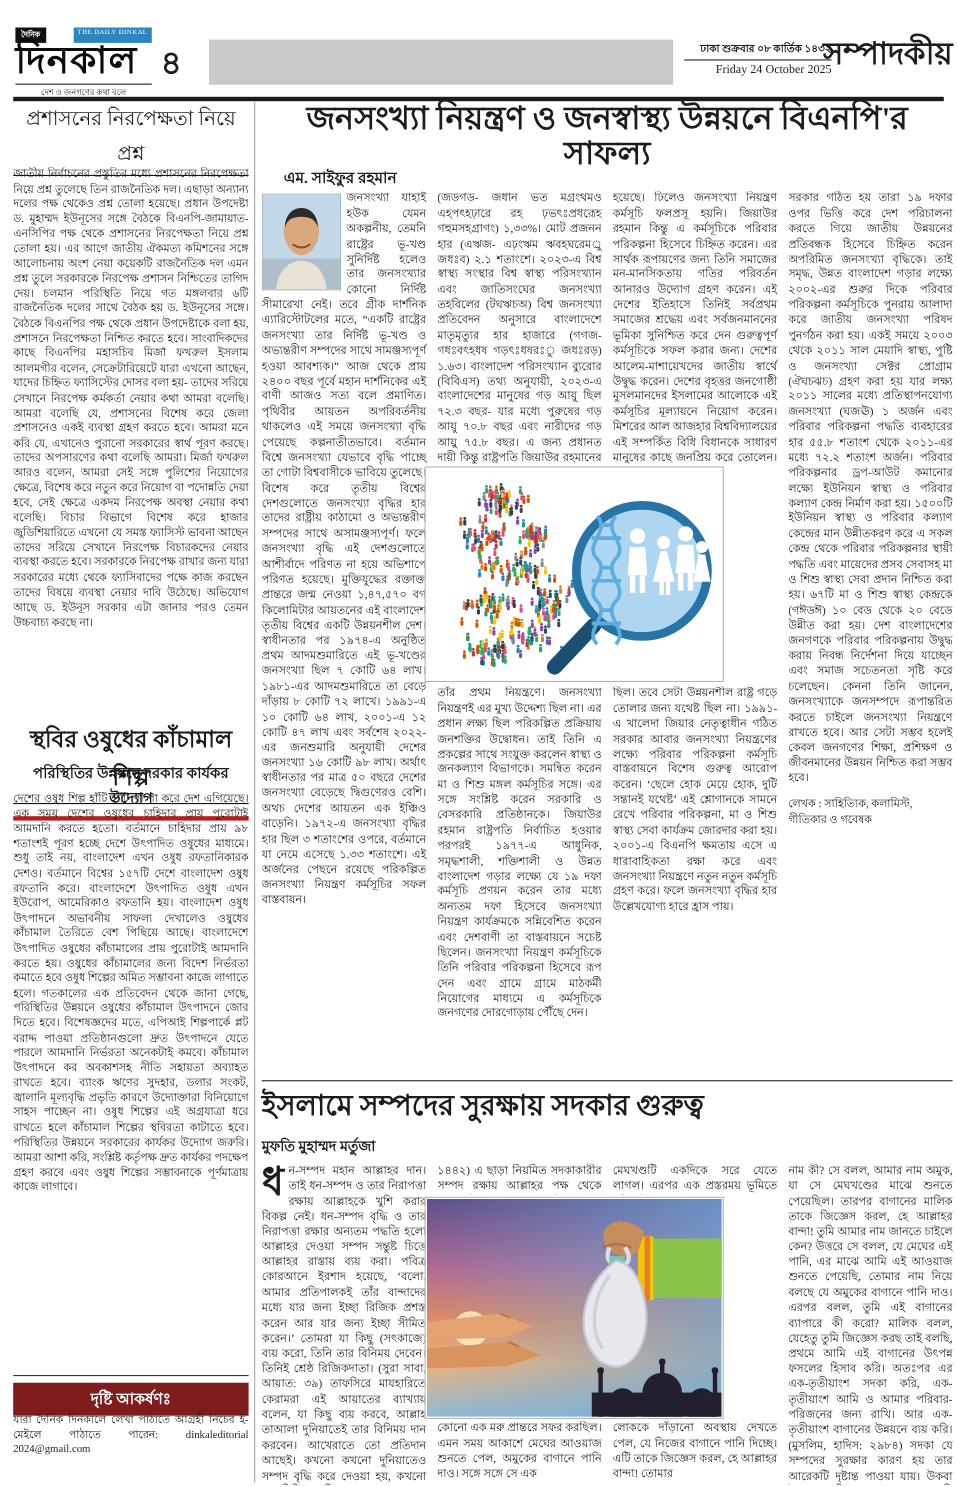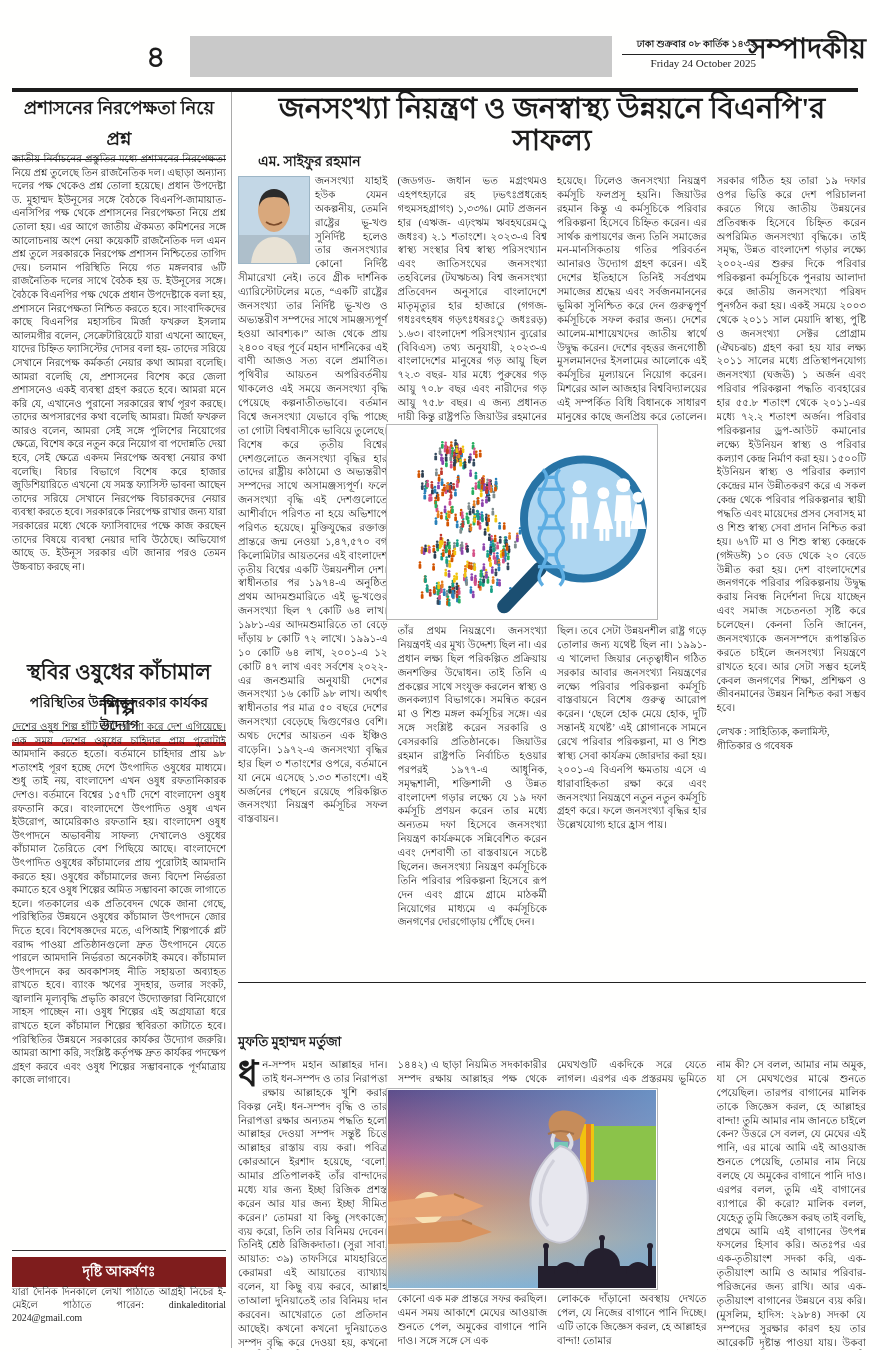--- a/index.html
+++ b/index.html
@@ -15,21 +15,21 @@
   .page-num{position:absolute;left:146px;top:33px;font-size:30px;font-weight:bold;}
   .ad-box{position:absolute;left:190px;top:36px;width:422px;height:41px;background:#c9c9c9;}
   .date-block{position:absolute;left:622px;top:37px;width:134px;text-align:right;}
   .date-bn{font-size:9.5px;font-weight:bold;border-bottom:1px solid #222;padding-bottom:2px;}
   .date-en{font-size:11px;padding-top:2px;}
   .section-title{position:absolute;left:728px;top:27px;width:138px;font-size:28px;font-weight:bold;
                  text-align:right;white-space:nowrap;}
   .top-rule{position:absolute;left:12px;right:12px;top:88px;height:4px;background:#1c1c1c;}
   
   .lr{position:absolute;left:12px;width:214px;}
-  .lr-h1{top:94px;text-align:center;font-size:18px;font-weight:bold;border-bottom:1.5px solid #111;padding-bottom:3px;}
+  .lr-h1{top:94px;text-align:center;font-size:18px;font-weight:normal;border-bottom:1.5px solid #111;padding-bottom:3px;}
   .lr-s1{top:123px;text-align:center;font-size:14px;font-weight:bold;border-bottom:1.5px solid #111;padding-bottom:4px;}
   .lr-b1{top:152px;height:492px;}
   .lr-h2{top:656px;text-align:center;font-size:21px;font-weight:bold;border-bottom:1.5px solid #111;padding-bottom:4px;}
   .lr-s2{top:692px;text-align:center;font-size:13.5px;font-weight:bold;border-bottom:4px solid #b91c1c;padding-bottom:4px;}
   .lr-b2{top:720px;height:524px;}
   .body-text{font-size:10px;line-height:1.36;text-align:justify;overflow:hidden;}
   .notice-rule{position:absolute;left:12px;top:1250px;width:214px;border-top:1px solid #333;}
   .notice-bar{position:absolute;left:12px;top:1257px;width:214px;background:#7f1d1d;color:#fff;
               text-align:center;font-size:14px;font-weight:bold;padding:3px 0;}
   .notice-text{position:absolute;left:12px;top:1285px;width:214px;font-size:9.8px;line-height:1.35;text-align:justify;}
@@ -57,20 +57,28 @@
   .iseg-bot{height:58px;overflow:hidden;}
   .charity-illustration{position:absolute;left:148px;top:30px;width:272px;height:202px;background:#fff;
                         border:1px solid #b5b5b5;padding:1px;box-sizing:border-box;}
   .dropcap{float:left;font-size:36px;line-height:.8;font-weight:bold;padding:2px 4px 0 0;}
 </style>
 </head>
 <body>
 
 <div id="page">
 
+  <div class="logo-block">
+    <div class="logo-top">
+      <span class="daily-label">দৈনিক</span>
+      <span class="brand-en">THE DAILY DINKAL</span>
+    </div>
+    <div class="brand">দিনকাল</div>
+    <div class="tagline">দেশ ও জনগণের কথা বলে</div>
+  </div>
   <div class="page-num">৪</div>
   <div class="ad-box"></div>
   <div class="date-block">
     <div class="date-bn">ঢাকা শুক্রবার ০৮ কার্তিক ১৪৩২</div>
     <div class="date-en">Friday 24 October 2025</div>
   </div>
   <div class="section-title">সম্পাদকীয়</div>
   <div class="top-rule"></div>
 
   <div class="lr lr-h1" style="position:absolute;">প্রশাসনের নিরপেক্ষতা নিয়ে প্রশ্ন</div>
@@ -809,20 +817,21 @@
         <rect x="229" y="94" width="5" height="16"></rect>
           <rect x="238" y="94" width="5" height="16"></rect>
         <circle cx="251" cy="70" r="5.5"></circle>
           <path d="M243 102 L259 102 L254 77 L248 77 Z"></path>
       </g>
     </svg>
   </div>
 
   <div class="sep-rule"></div>
 
+  <div class="islam-headline">ইসলামে সম্পদের সুরক্ষায় সদকার গুরুত্ব</div>
   <div class="islam-byline">মুফতি মুহাম্মদ মর্তুজা</div>
 
   <div class="islam-body" style="position:absolute;">
     <div class="col">
       <span class="dropcap">ধ</span>
       <span>ন-সম্পদ মহান আল্লাহর দান। তাই ধন-সম্পদ ও তার নিরাপত্তা রক্ষায় আল্লাহকে খুশি করার বিকল্প নেই। ধন-সম্পদ বৃদ্ধি ও তার নিরাপত্তা রক্ষার অন্যতম পদ্ধতি হলো আল্লাহর দেওয়া সম্পদ সন্তুষ্ট চিত্তে আল্লাহর রাস্তায় ব্যয় করা। পবিত্র কোরআনে ইরশাদ হয়েছে, ‘বলো, আমার প্রতিপালকই তাঁর বান্দাদের মধ্যে যার জন্য ইচ্ছা রিজিক প্রশস্ত করেন আর যার জন্য ইচ্ছা সীমিত করেন।’ তোমরা যা কিছু (সৎকাজে) ব্যয় করো, তিনি তার বিনিময় দেবেন। তিনিই শ্রেষ্ঠ রিজিকদাতা। (সুরা সাবা, আয়াত: ৩৯) তাফসিরে মাযহারিতে কেরামরা এই আয়াতের ব্যাখ্যায় বলেন, যা কিছু ব্যয় করবে, আল্লাহ তাআলা দুনিয়াতেই তার বিনিময় দান করবেন। আখেরাতে তো প্রতিদান আছেই। কখনো কখনো দুনিয়াতেও সম্পদ বৃদ্ধি করে দেওয়া হয়, কখনো এর বিনিময়ে বিপদাপদ দূর করা হয়। ধন-সম্পদের সুরক্ষায় সদকার ভূমিকা নিয়ে মুসলিম শরিফের একটি হাদিস উল্লেখযোগ্য। (মুসলিম, হাদিস:</span>
     </div>
     <div class="col">
       <div class="iseg-top">১৪৪২) এ ছাড়া নিয়মিত সদকাকারীর সম্পদ রক্ষায় আল্লাহর পক্ষ থেকে আসমানি সাহায্য আসে। হাদিস</div>
       <div class="iseg-gap"></div>

